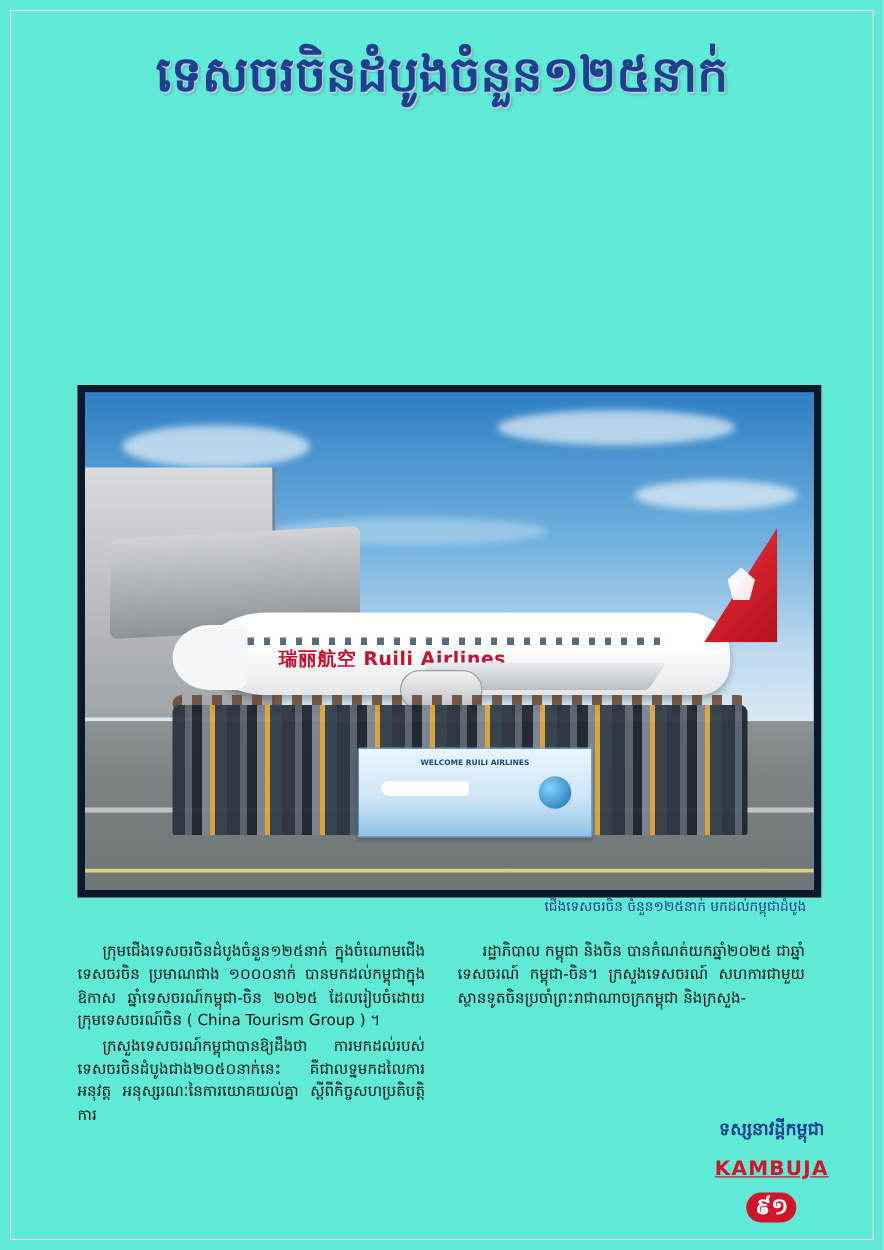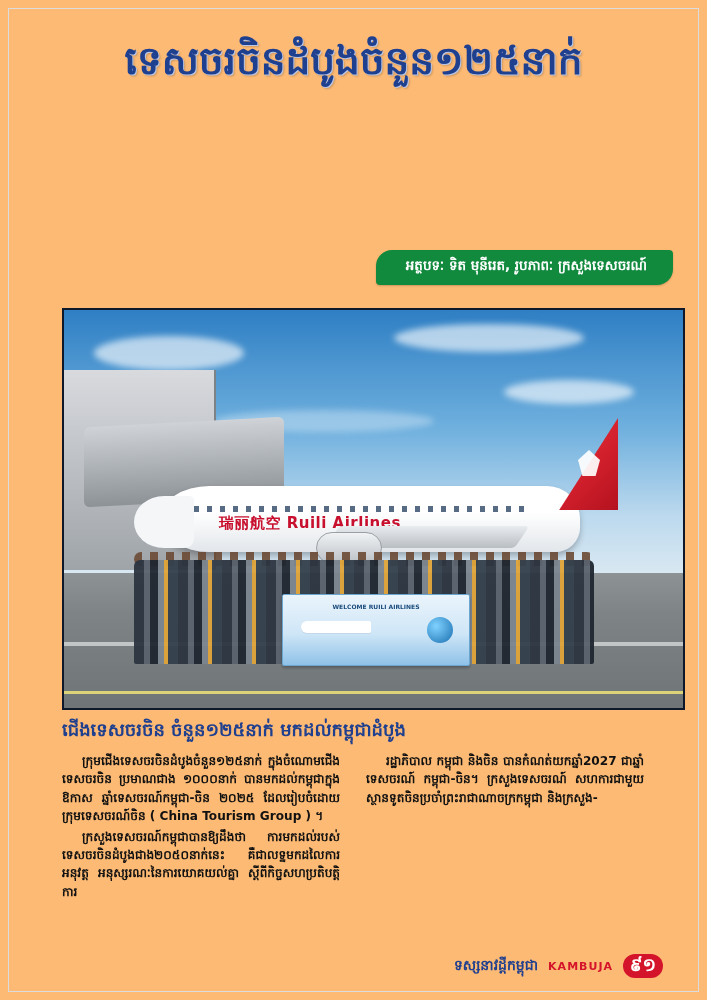--- a/index.html
+++ b/index.html
@@ -13,21 +13,21 @@
     font-family: "DejaVu Sans", "Liberation Sans", sans-serif;
     overflow: hidden;
     position: relative;
   }
   .page {
     position: relative;
     width: 707px;
     height: 1000px;
     box-sizing: border-box;
     padding: 0;
-    background: #fdba74;
+    background: #5eead4;
   }
   
   .page-frame {
     position: absolute;
     left: 8px;
     top: 8px;
     right: 8px;
     bottom: 8px;
     border: 1px solid #dcdcdc;
     pointer-events: none;
@@ -81,23 +81,22 @@
   }
 
   
   .photo {
     position: absolute;
     left: 62px;
     top: 308px;
     width: 583px;
     height: 398px;
     overflow: hidden;
-    border: 2px solid #0f172a;
+    border: 6px solid #0f172a;
     background: #7fb2dd;
-    padding-left: 36px;
   }
   .sky {
     position: absolute;
     left: 0; top: 0; width: 100%; height: 66%;
     background: linear-gradient(#2f7fc4 0%, #6fb0de 45%, #bcd9ee 78%, #d9e8f2 100%);
   }
   .cloud {
     position: absolute;
     background: rgba(255,255,255,0.62);
     border-radius: 50%;
@@ -252,24 +251,24 @@
     border-radius: 50%;
     background: radial-gradient(circle at 35% 35%, #7fd2ff, #1a6fb0);
   }
 
   
   .caption {
     position: absolute;
     left: 62px;
     top: 718px;
     width: 583px;
-    text-align: left;
-    font-size: 18px;
+    text-align: right;
+    font-size: 11px;
     color: #1f3f8f;
-    font-weight: bold;
+    font-weight: normal;
   }
 
   
   .columns {
     position: absolute;
     left: 62px;
     top: 752px;
     width: 583px;
     display: flex;
     gap: 26px;
@@ -277,52 +276,53 @@
   .col {
     width: 278px;
   }
   .col p {
     margin: 0 0 2px 0;
     font-size: 12.1px;
     line-height: 1.52;
     color: #111111;
     text-align: justify;
     text-justify: inter-word;
-    font-weight: bold;
   }
   .col p.indent {
     text-indent: 20px;
   }
 
   
   .footer {
     position: absolute;
     left: 0;
     bottom: 22px;
     width: 707px;
     height: 40px;
   }
   .footer-inner {
     position: absolute;
     right: 44px;
     bottom: 0;
     display: flex;
     align-items: center;
     gap: 10px;
+    flex-direction: column;
   }
   .footer-title {
     font-size: 14px;
     font-weight: bold;
     color: #1f3f8f;
   }
   .footer-brand {
-    font-size: 11px;
+    font-size: 16px;
     font-weight: bold;
     color: #d4142a;
     letter-spacing: 1px;
+    text-decoration: underline;
   }
   .page-number {
     width: 40px;
     height: 24px;
     border-radius: 12px;
     background: #d4142a;
     color: #ffffff;
     font-size: 18px;
     font-weight: bold;
     display: flex;
@@ -333,23 +333,20 @@
 </head>
 <body>
 
 <div class="page">
   <div class="page-frame"></div>
 
   <div class="headline-block">
     <div class="headline-main">ទេសចរចិនដំបូងចំនួន១២៥នាក់</div>
   </div>
 
-  <div class="author-ribbon-wrap">
-    <div class="author-ribbon">អត្ថបទៈ ទិត មុនីរេត, រូបភាពៈ ក្រសួងទេសចរណ៍</div>
-  </div>
 
   <div class="photo">
     <div class="sky"></div>
     <div class="cloud c1"></div>
     <div class="cloud c2"></div>
     <div class="cloud c3"></div>
     <div class="cloud c4"></div>
     <div class="ground"></div>
     <div class="ground-line gl1"></div>
     <div class="ground-line gl2"></div>
@@ -373,21 +370,21 @@
   </div>
 
   <div class="caption">ជើងទេសចរចិន ចំនួន១២៥នាក់ មកដល់កម្ពុជាដំបូង</div>
 
   <div class="columns">
     <div class="col">
       <p class="indent">ក្រុមជើងទេសចរចិនដំបូងចំនួន១២៥នាក់ ក្នុងចំណោមជើងទេសចរចិន ប្រមាណជាង ១០០០នាក់ បានមកដល់កម្ពុជាក្នុងឱកាស ឆ្នាំទេសចរណ៍កម្ពុជា-ចិន ២០២៥ ដែលរៀបចំដោយក្រុមទេសចរណ៍ចិន ( China Tourism Group ) ។</p>
       <p class="indent">ក្រសួងទេសចរណ៍កម្ពុជាបានឱ្យដឹងថា ការមកដល់របស់ទេសចរចិនដំបូងជាង២០៥០នាក់នេះ គឺជាលទ្នមកដលៃការអនុវត្ត អនុស្សរណៈនៃការយោគយល់គ្នា ស្ដីពីកិច្ចសហប្រតិបត្តិការ</p>
     </div>
     <div class="col">
-      <p class="indent">រដ្ឋាភិបាល កម្ពុជា និងចិន បានកំណត់យកឆ្នាំ2027 ជាឆ្នាំទេសចរណ៍ កម្ពុជា-ចិន។ ក្រសួងទេសចរណ៍ សហការជាមួយស្ថានទូតចិនប្រចាំព្រះរាជាណាចក្រកម្ពុជា និងក្រសួង-</p>
+      <p class="indent">រដ្ឋាភិបាល កម្ពុជា និងចិន បានកំណត់យកឆ្នាំ២០២៥ ជាឆ្នាំទេសចរណ៍ កម្ពុជា-ចិន។ ក្រសួងទេសចរណ៍ សហការជាមួយស្ថានទូតចិនប្រចាំព្រះរាជាណាចក្រកម្ពុជា និងក្រសួង-</p>
     </div>
   </div>
 
   <div class="footer">
     <div class="footer-inner">
       <span class="footer-title">ទស្សនាវដ្ដីកម្ពុជា</span>
       <span class="footer-brand">KAMBUJA</span>
       <span class="page-number">៩១</span>
     </div>
   </div>

